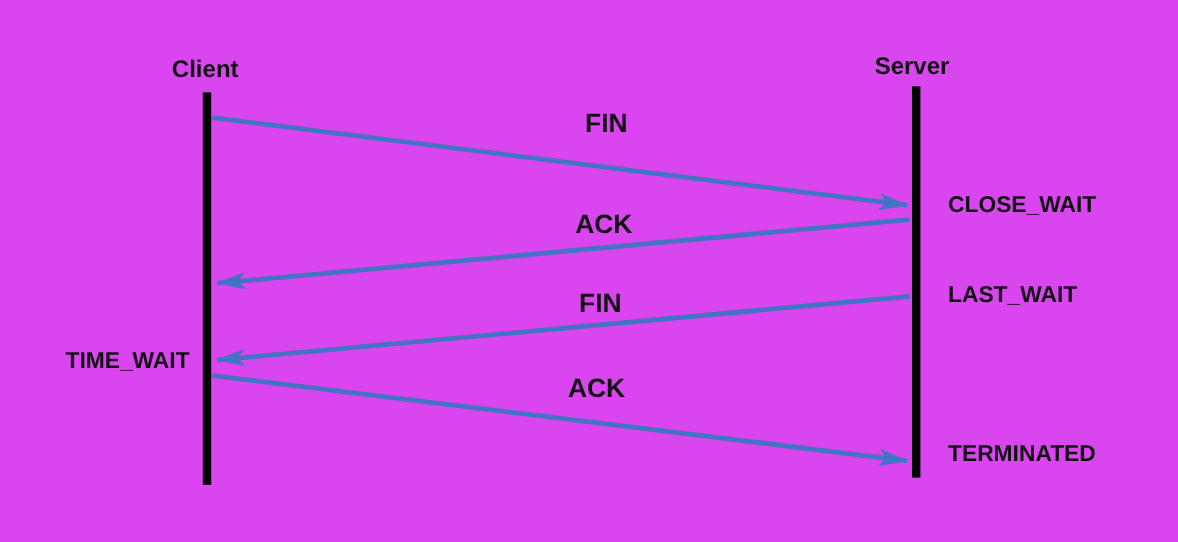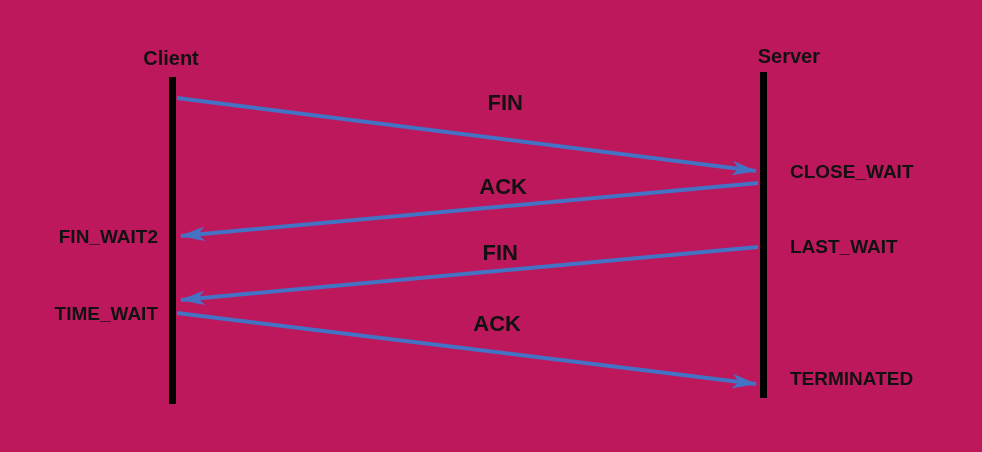--- a/index.html
+++ b/index.html
@@ -5,21 +5,21 @@
   html, body {
     margin: 0;
     padding: 0;
     background: #ffffff;
     font-family: "Liberation Sans", sans-serif;
   }
   .stage {
     position: relative;
     width: 982px;
     height: 452px;
-    background: #be185d;
+    background: #d946ef;
     overflow: hidden;
   }
   .actor-label {
     position: absolute;
     width: 120px;
     text-align: center;
     font-size: 20px;
     font-weight: bold;
     color: #111111;
     letter-spacing: 0px;
@@ -60,27 +60,26 @@
     top: 0;
     pointer-events: none;
   }
 </style>
 </head>
 <body>
 
 <div class="stage">
 
   <div class="actor-label" style="left:111px; top:47px;">Client</div>
-  <div class="actor-label" style="left:700px; top:45px;text-align:right;">Server</div>
+  <div class="actor-label" style="left:700px; top:45px;">Server</div>
 
   <div class="lifeline" style="left:169px; top:77px; height:327px;"></div>
   <div class="lifeline" style="left:760px; top:72px; height:326px;"></div>
 
-  <div class="state-label state-left" style="top:226px;">FIN_WAIT2</div>
-  <div class="state-label state-left" style="top:291px;margin-top:12px;">TIME_WAIT</div>
+  <div class="state-label state-left" style="top:291px;">TIME_WAIT</div>
 
   <div class="state-label state-right" style="top:236px;">LAST_WAIT</div>
   <div class="state-label state-right" style="top:161px;">CLOSE_WAIT</div>
   <div class="state-label state-right" style="top:368px;">TERMINATED</div>
 
   <div class="msg-label" style="left:403px; top:90px;">FIN</div>
   <div class="msg-label" style="left:407px; top:174px;">ACK</div>
   <div class="msg-label" style="left:398px; top:240px;">FIN</div>
   <div class="msg-label" style="left:401px; top:311px;">ACK</div>
 

